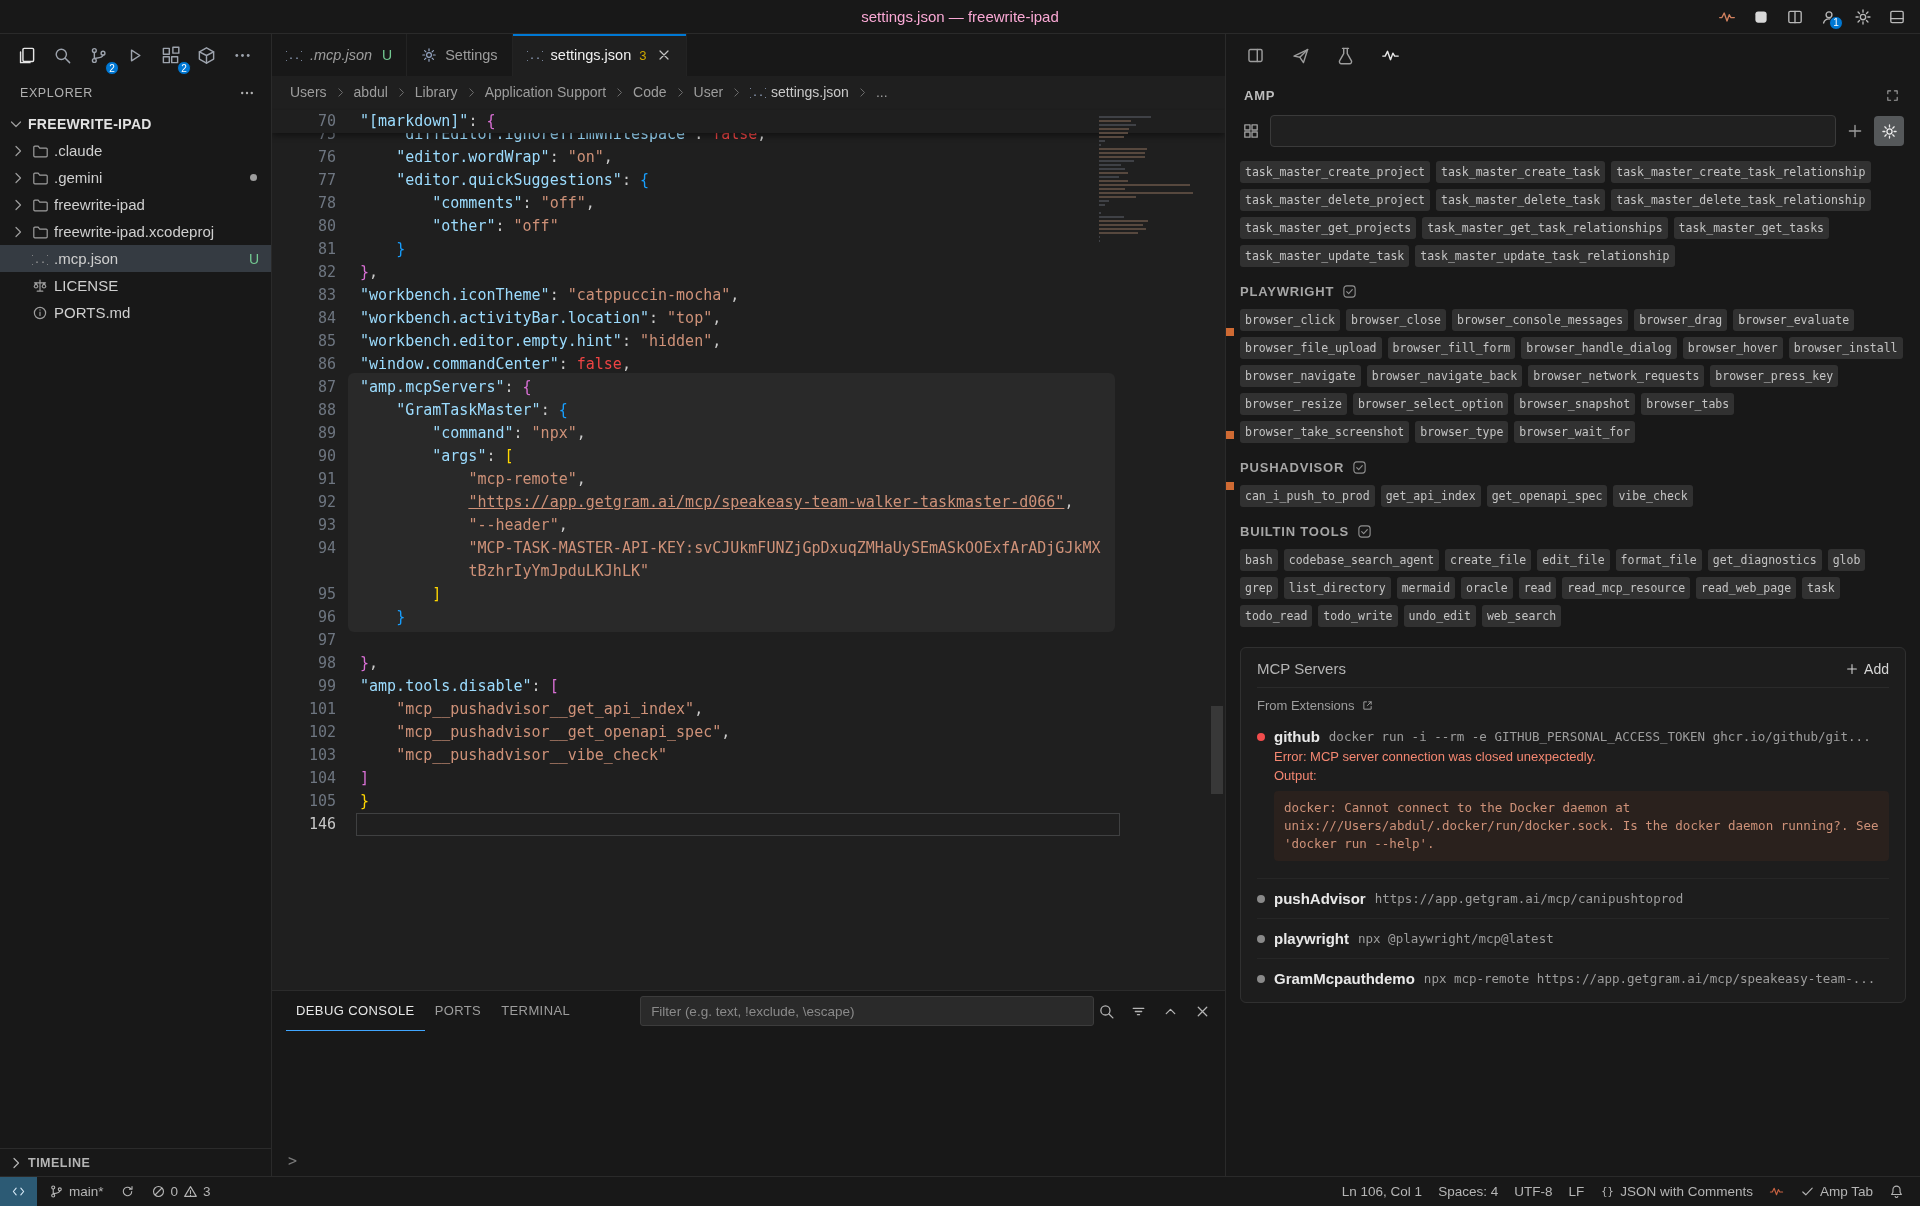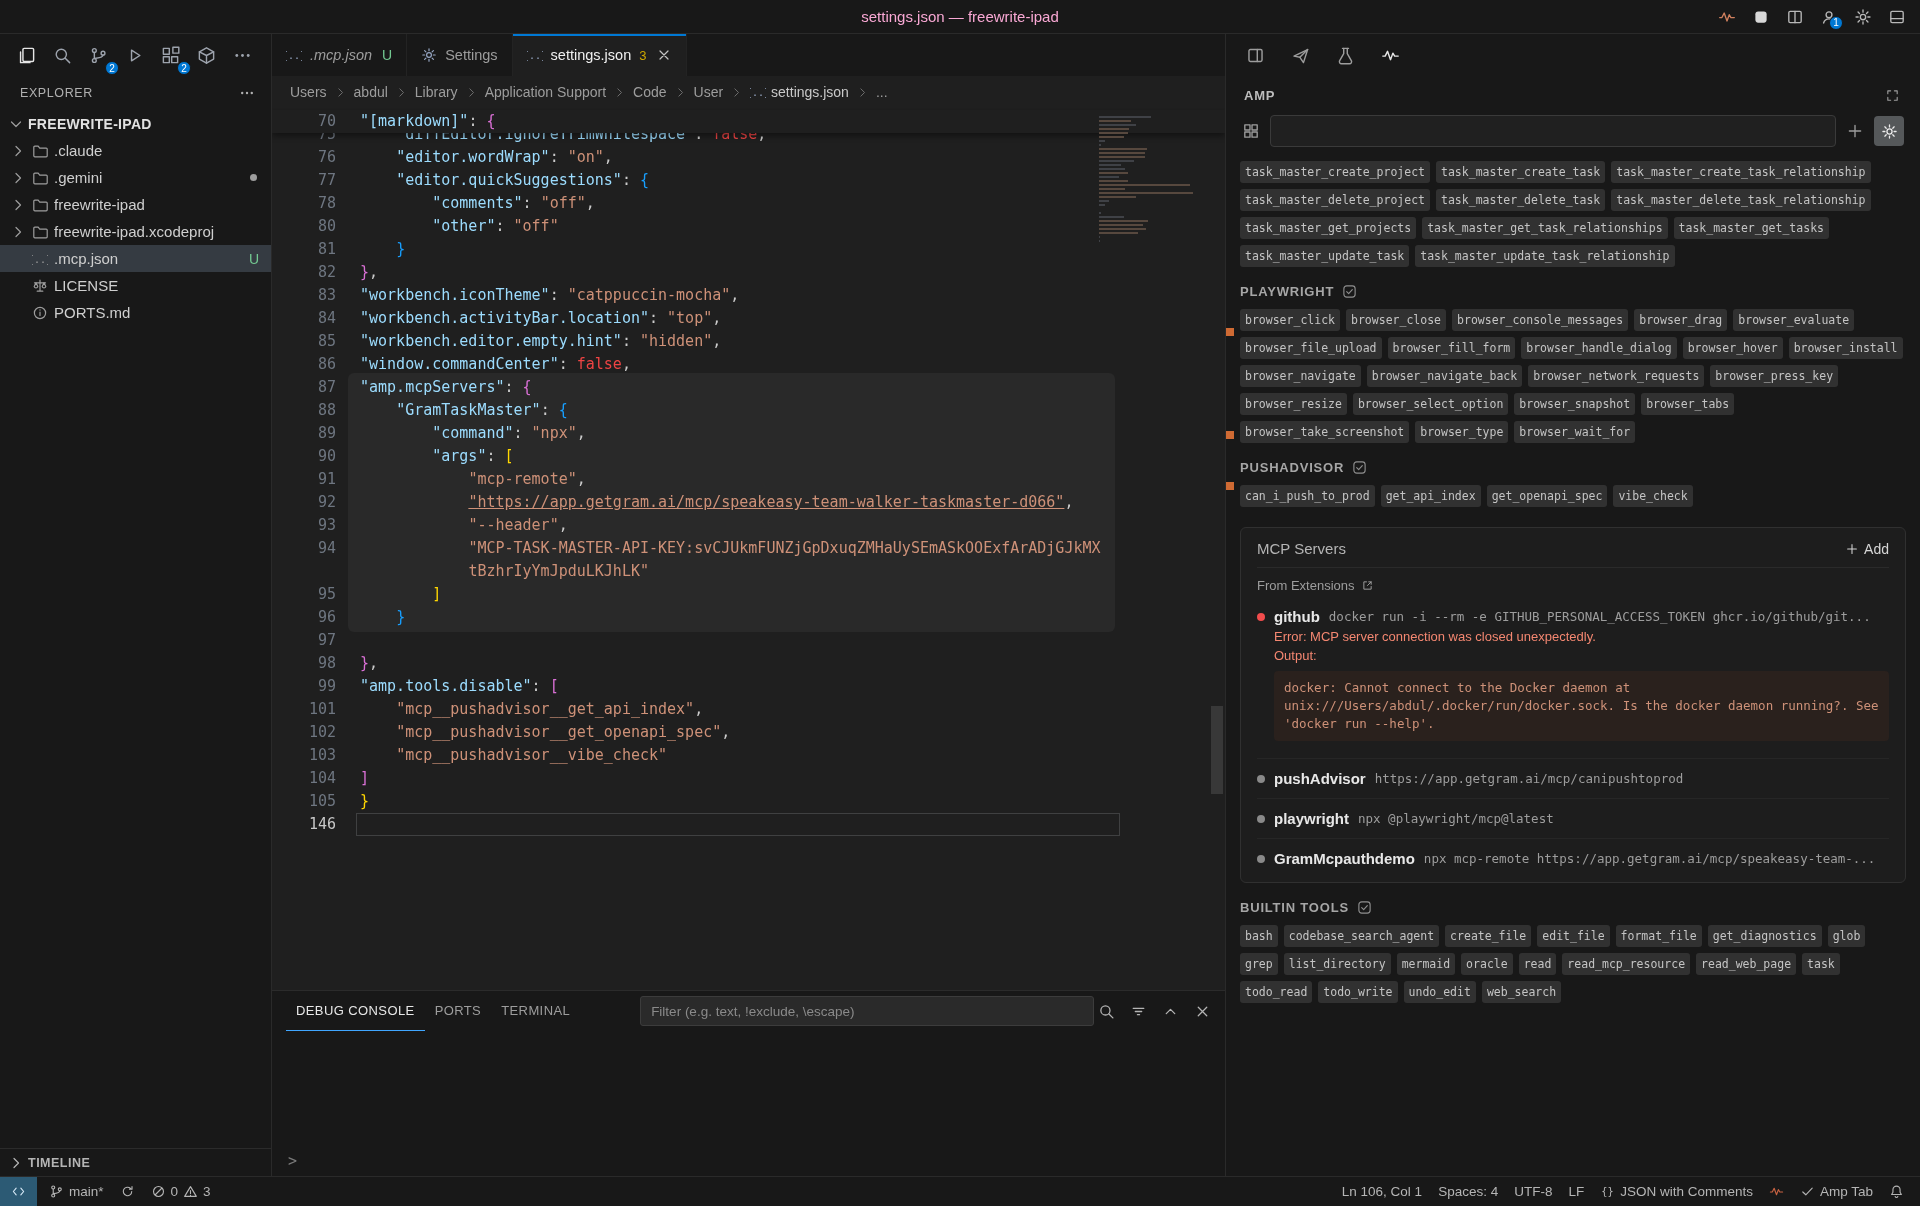--- a/index.html
+++ b/index.html
@@ -767,73 +767,20 @@
                 </span>
               </div>
               <div class="chips" data-name="chip-list">
                 <span class="chip" data-name="tool-chip">can_i_push_to_prod</span>
                 <span class="chip" data-name="tool-chip">get_api_index</span>
                 <span class="chip" data-name="tool-chip">get_openapi_spec</span>
                 <span class="chip" data-name="tool-chip">vibe_check</span>
               </div>
             </div>
           </div>
-        <div id="mcp-card" data-name="mcp-servers-card">
-            <div class="mcp-head" data-name="mcp-servers-header">
-              <span data-name="mcp-servers-title">MCP Servers</span>
-              <div class="add-btn" data-name="add-server-button">
-                <span class="icon" data-name="plus-icon">
-                  <svg viewBox="0 0 16 16" fill="none" stroke="currentColor" stroke-width="1.2" stroke-linecap="round" stroke-linejoin="round">
-                    <path d="M8 3v10M3 8h10"></path>
-                  </svg>
-                </span>
-                <span data-name="add-label">Add</span>
-              </div>
-            </div>
-            <div class="from-row" data-name="from-extensions-label">
-              <span data-name="from-extensions-text">From Extensions</span>
-              <span class="icon" data-name="external-link-icon">
-                <svg viewBox="0 0 16 16" fill="none" stroke="currentColor" stroke-width="1.2" stroke-linecap="round" stroke-linejoin="round">
-                  <path d="M6.8 3.5H3.5v9h9V9.2"></path>
-                  <path d="M9.5 3.5h3v3M12.5 3.5L8 8"></path>
-                </svg>
-              </span>
-            </div>
-            <div class="server first" data-name="mcp-server-github">
-              <div class="srv-line" data-name="server-row">
-                <span class="dot error" data-name="server-status-dot"></span>
-                <span class="srv-name" data-name="server-name">github</span>
-                <span class="srv-desc" data-name="server-command">docker run -i --rm -e GITHUB_PERSONAL_ACCESS_TOKEN ghcr.io/github/git...</span>
-              </div>
-              <div class="srv-err" data-name="server-error">Error: MCP server connection was closed unexpectedly.</div>
-              <div class="srv-out-label" data-name="server-output-label">Output:</div>
-              <div class="srv-output" data-name="server-output">docker: Cannot connect to the Docker daemon at unix:///Users/abdul/.docker/run/docker.sock. Is the docker daemon running?. See 'docker run --help'.</div>
-            </div>
-            <div class="server" data-name="mcp-server-pushadvisor">
-              <div class="srv-line" data-name="server-row">
-                <span class="dot" data-name="server-status-dot"></span>
-                <span class="srv-name" data-name="server-name">pushAdvisor</span>
-                <span class="srv-desc" data-name="server-command">https://app.getgram.ai/mcp/canipushtoprod</span>
-              </div>
-            </div>
-            <div class="server" data-name="mcp-server-playwright">
-              <div class="srv-line" data-name="server-row">
-                <span class="dot" data-name="server-status-dot"></span>
-                <span class="srv-name" data-name="server-name">playwright</span>
-                <span class="srv-desc" data-name="server-command">npx @playwright/mcp@latest</span>
-              </div>
-            </div>
-            <div class="server" data-name="mcp-server-grammcpauthdemo">
-              <div class="srv-line" data-name="server-row">
-                <span class="dot" data-name="server-status-dot"></span>
-                <span class="srv-name" data-name="server-name">GramMcpauthdemo</span>
-                <span class="srv-desc" data-name="server-command">npx mcp-remote https://app.getgram.ai/mcp/speakeasy-team-...</span>
-              </div>
-            </div>
-          </div>
         <div id="builtin" data-name="builtin-tools-section">
             <div class="sec-head" data-name="section-header-builtin-tools">
               <span data-name="section-title">BUILTIN TOOLS</span>
               <span class="icon" data-name="checkbox-icon">
                 <svg viewBox="0 0 16 16" fill="none" stroke="currentColor" stroke-width="1.2" stroke-linecap="round" stroke-linejoin="round">
                   <rect x="2" y="2" width="12" height="12" rx="3"></rect>
                   <path d="M5 8.2l2.1 2.1L11 6"></path>
                 </svg>
               </span>
             </div>
@@ -852,20 +799,73 @@
               <span class="chip" data-name="tool-chip">read</span>
               <span class="chip" data-name="tool-chip">read_mcp_resource</span>
               <span class="chip" data-name="tool-chip">read_web_page</span>
               <span class="chip" data-name="tool-chip">task</span>
               <span class="chip" data-name="tool-chip">todo_read</span>
               <span class="chip" data-name="tool-chip">todo_write</span>
               <span class="chip" data-name="tool-chip">undo_edit</span>
               <span class="chip" data-name="tool-chip">web_search</span>
             </div>
           </div>
+        <div id="mcp-card" data-name="mcp-servers-card">
+            <div class="mcp-head" data-name="mcp-servers-header">
+              <span data-name="mcp-servers-title">MCP Servers</span>
+              <div class="add-btn" data-name="add-server-button">
+                <span class="icon" data-name="plus-icon">
+                  <svg viewBox="0 0 16 16" fill="none" stroke="currentColor" stroke-width="1.2" stroke-linecap="round" stroke-linejoin="round">
+                    <path d="M8 3v10M3 8h10"></path>
+                  </svg>
+                </span>
+                <span data-name="add-label">Add</span>
+              </div>
+            </div>
+            <div class="from-row" data-name="from-extensions-label">
+              <span data-name="from-extensions-text">From Extensions</span>
+              <span class="icon" data-name="external-link-icon">
+                <svg viewBox="0 0 16 16" fill="none" stroke="currentColor" stroke-width="1.2" stroke-linecap="round" stroke-linejoin="round">
+                  <path d="M6.8 3.5H3.5v9h9V9.2"></path>
+                  <path d="M9.5 3.5h3v3M12.5 3.5L8 8"></path>
+                </svg>
+              </span>
+            </div>
+            <div class="server first" data-name="mcp-server-github">
+              <div class="srv-line" data-name="server-row">
+                <span class="dot error" data-name="server-status-dot"></span>
+                <span class="srv-name" data-name="server-name">github</span>
+                <span class="srv-desc" data-name="server-command">docker run -i --rm -e GITHUB_PERSONAL_ACCESS_TOKEN ghcr.io/github/git...</span>
+              </div>
+              <div class="srv-err" data-name="server-error">Error: MCP server connection was closed unexpectedly.</div>
+              <div class="srv-out-label" data-name="server-output-label">Output:</div>
+              <div class="srv-output" data-name="server-output">docker: Cannot connect to the Docker daemon at unix:///Users/abdul/.docker/run/docker.sock. Is the docker daemon running?. See 'docker run --help'.</div>
+            </div>
+            <div class="server" data-name="mcp-server-pushadvisor">
+              <div class="srv-line" data-name="server-row">
+                <span class="dot" data-name="server-status-dot"></span>
+                <span class="srv-name" data-name="server-name">pushAdvisor</span>
+                <span class="srv-desc" data-name="server-command">https://app.getgram.ai/mcp/canipushtoprod</span>
+              </div>
+            </div>
+            <div class="server" data-name="mcp-server-playwright">
+              <div class="srv-line" data-name="server-row">
+                <span class="dot" data-name="server-status-dot"></span>
+                <span class="srv-name" data-name="server-name">playwright</span>
+                <span class="srv-desc" data-name="server-command">npx @playwright/mcp@latest</span>
+              </div>
+            </div>
+            <div class="server" data-name="mcp-server-grammcpauthdemo">
+              <div class="srv-line" data-name="server-row">
+                <span class="dot" data-name="server-status-dot"></span>
+                <span class="srv-name" data-name="server-name">GramMcpauthdemo</span>
+                <span class="srv-desc" data-name="server-command">npx mcp-remote https://app.getgram.ai/mcp/speakeasy-team-...</span>
+              </div>
+            </div>
+          </div>
       </div>
     <div class="edge-marker" data-name="change-marker" style="top: 294px;"></div>
         <div class="edge-marker" data-name="change-marker" style="top: 397px;"></div>
         <div class="edge-marker" data-name="change-marker" style="top: 448px;"></div>
       </aside>
   </div>
 
   <footer id="statusbar" data-name="status-bar">
     <div id="sb-left" data-name="status-bar-left">
         <div class="sbitem remote" data-name="remote-indicator">

